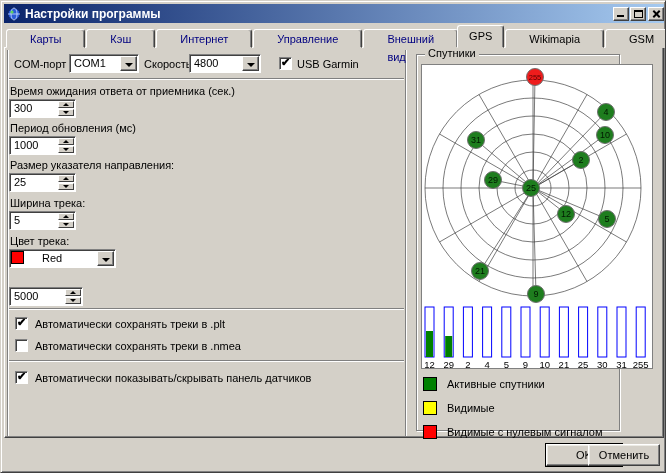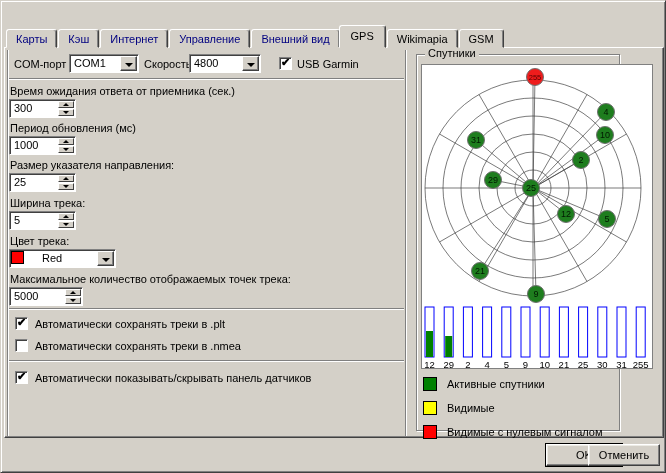--- a/index.html
+++ b/index.html
@@ -15,21 +15,21 @@
   .title{color:#fff;font-weight:bold;font-size:12px;margin-left:4px;white-space:nowrap;}
   .app-icon{width:14px;height:14px;margin-left:3px;display:inline-block;}
   .tb-btn{position:absolute;top:3px;width:16px;height:14px;background:#d4d0c8;
     border:1px solid;border-color:#fff #404040 #404040 #fff;box-shadow:inset -1px -1px 0 #808080;}
   .g-min{position:absolute;left:3px;bottom:3px;width:7px;height:2px;background:#000;}
   .g-max{position:absolute;left:3px;top:2px;width:9px;height:8px;border:1px solid #000;border-top:2px solid #000;}
   .g-x{position:absolute;left:3px;top:5px;width:9px;height:2px;background:#000;}
   .g-x.a{transform:rotate(45deg);} .g-x.b{transform:rotate(-45deg);}
   
   .tabs{position:absolute;left:5px;top:24px;height:23px;display:flex;align-items:flex-end;z-index:3;}
-  .tab{height:19px;line-height:18px;padding:0 9px;margin-right:1px;background:#d4d0c8;cursor:default;
+  .tab{height:19px;line-height:18px;padding:0 23px;margin-right:1px;background:#d4d0c8;cursor:default;
     border:1px solid;border-color:#fff #404040 transparent #fff;border-radius:3px 3px 0 0;
     box-shadow:inset -1px 0 0 #808080;}
   .tab.alt{color:var(--c-tab_text_alt,#000080);}
   .tab.active{height:23px;line-height:20px;position:relative;z-index:4;border-bottom:1px solid #d4d0c8;
     margin-left:-2px;padding:0 11px;}
   
   .page{position:absolute;left:3px;top:46px;width:660px;height:391px;background:#d4d0c8;
     border:1px solid;border-color:#fff #404040 #404040 #fff;box-shadow:inset -1px -1px 0 #808080;z-index:1;}
   .vline{position:absolute;top:49px;height:386px;width:2px;border-left:1px solid #808080;border-right:1px solid #fff;z-index:2;}
   .sep{position:absolute;left:8px;width:395px;height:2px;border-top:1px solid #808080;border-bottom:1px solid #fff;z-index:2;}
@@ -64,20 +64,41 @@
   .btn{position:absolute;background:#d4d0c8;text-align:center;z-index:2;cursor:default;
     border:1px solid;border-color:#fff #404040 #404040 #fff;box-shadow:inset -1px -1px 0 #808080,inset 1px 1px 0 #ecebe5;
     font-family:"Liberation Sans",sans-serif;font-size:11px;padding-top:4px;}
   .btn.default{outline:1px solid #000;margin-left:41px;}
 </style>
 </head>
 <body>
 
 <div class="stage">
 
+  <div class="titlebar">
+    <span class="app-icon">
+      <svg width="14" height="14" viewBox="0 0 14 14">
+          <circle cx="7" cy="7" r="6" fill="#2a5bd7" stroke="#0a246a"></circle>
+          <ellipse cx="7" cy="7" rx="3" ry="6" fill="none" stroke="#cfe2ff" stroke-width="0.8"></ellipse>
+          <line x1="1" y1="7" x2="13" y2="7" stroke="#cfe2ff" stroke-width="0.8"></line>
+          <circle cx="5" cy="5" r="1.6" fill="#5fd35f"></circle>
+        </svg>
+    </span>
+    <span class="title">Настройки программы</span>
+    <span class="tb-btn" style="left:609px">
+        <i class="g-min"></i>
+      </span>
+    <span class="tb-btn" style="left:626px">
+        <i class="g-max"></i>
+      </span>
+    <span class="tb-btn" style="left:644px">
+        <i class="g-x a"></i>
+        <i class="g-x b"></i>
+      </span>
+  </div>
 
   <div class="page"></div>
 
   <div class="tabs">
     <div class="tab alt">Карты</div>
     <div class="tab alt">Кэш</div>
     <div class="tab alt">Интернет</div>
     <div class="tab alt">Управление</div>
     <div class="tab alt">Внешний вид</div>
     <div class="tab active">GPS</div>
@@ -161,21 +182,20 @@
 
   <span class="lbl" style="left:9px;top:234px">Цвет трека:</span>
   <div class="combo" style="left:8px;top:248px;width:107px">
     <span class="swatch" style="background: rgb(255, 0, 0);"></span>
     <span class="combo-val" style="padding-left:0">Red</span>
     <span class="combo-btn">
         <i class="tri-down"></i>
       </span>
   </div>
 
-  <span class="lbl" style="left:9px;top:272px">Максимальное количество отображаемых точек трека:</span>
   <div class="spin" style="left:8px;top:286px;width:74px">
     <span class="spin-val">5000</span>
     <span class="spin-btns">
         <i class="sb">
           <b class="tri-up-s"></b>
         </i>
         <i class="sb">
           <b class="tri-dn-s"></b>
         </i>
       </span>

